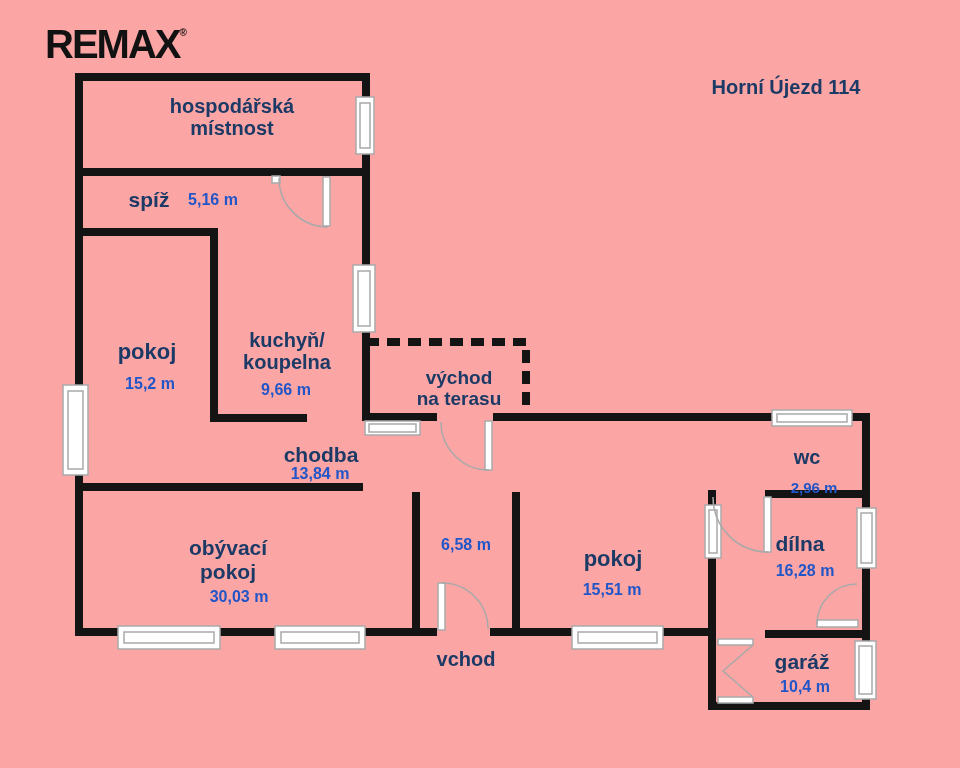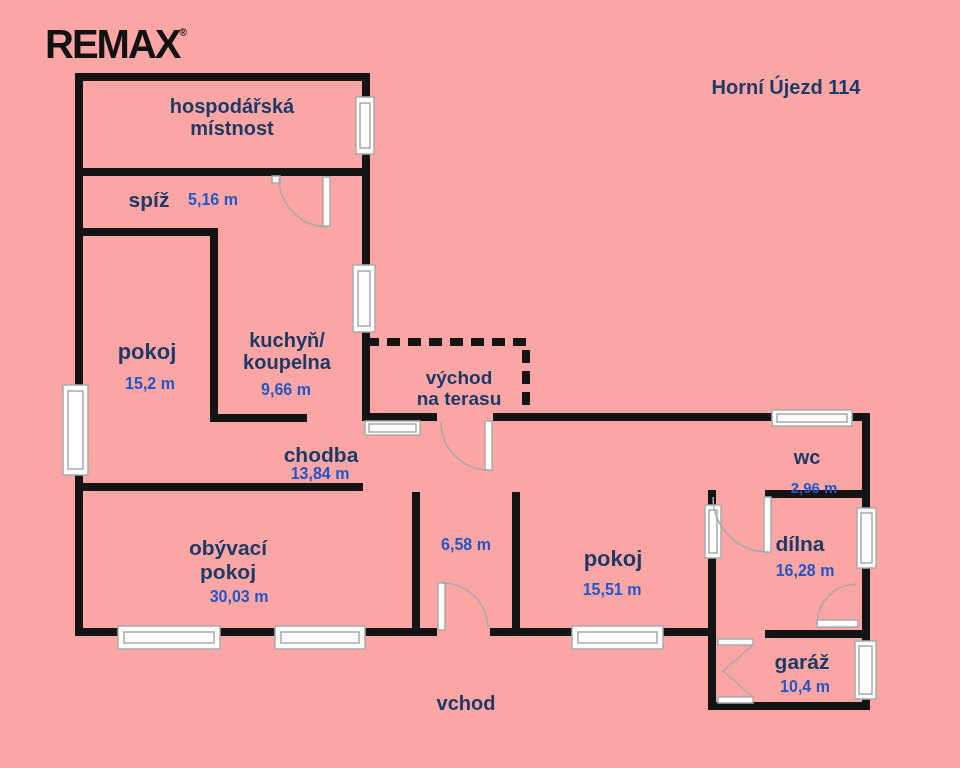--- a/index.html
+++ b/index.html
@@ -159,21 +159,21 @@
 
   <div class="label room-name fs21" style="left:228px;top:560px;">obývací
 pokoj</div>
   <div class="label room-area fs16" style="left:227px;top:597px;margin-left:12px;">30,03 m</div>
 
   <div class="label room-area fs16" style="left:466px;top:545px;">6,58 m</div>
 
   <div class="label room-name fs22" style="left:613px;top:559px;">pokoj</div>
   <div class="label room-area fs16" style="left:612px;top:590px;text-align:center;">15,51 m</div>
 
-  <div class="label room-name fs20" style="left:466px;top:659px;margin-top:44px;">vchod</div>
+  <div class="label room-name fs20" style="left:466px;top:659px;">vchod</div>
 
   <div class="label room-name fs20" style="left:807px;top:457px;">wc</div>
   <div class="label room-area fs15" style="left:814px;top:488px;">2,96 m</div>
 
   <div class="label room-name fs21" style="left:800px;top:544px;">dílna</div>
   <div class="label room-area fs16" style="left:805px;top:571px;">16,28 m</div>
 
   <div class="label room-name fs21" style="left:802px;top:662px;">garáž</div>
   <div class="label room-area fs16" style="left:805px;top:687px;">10,4 m</div>
 

